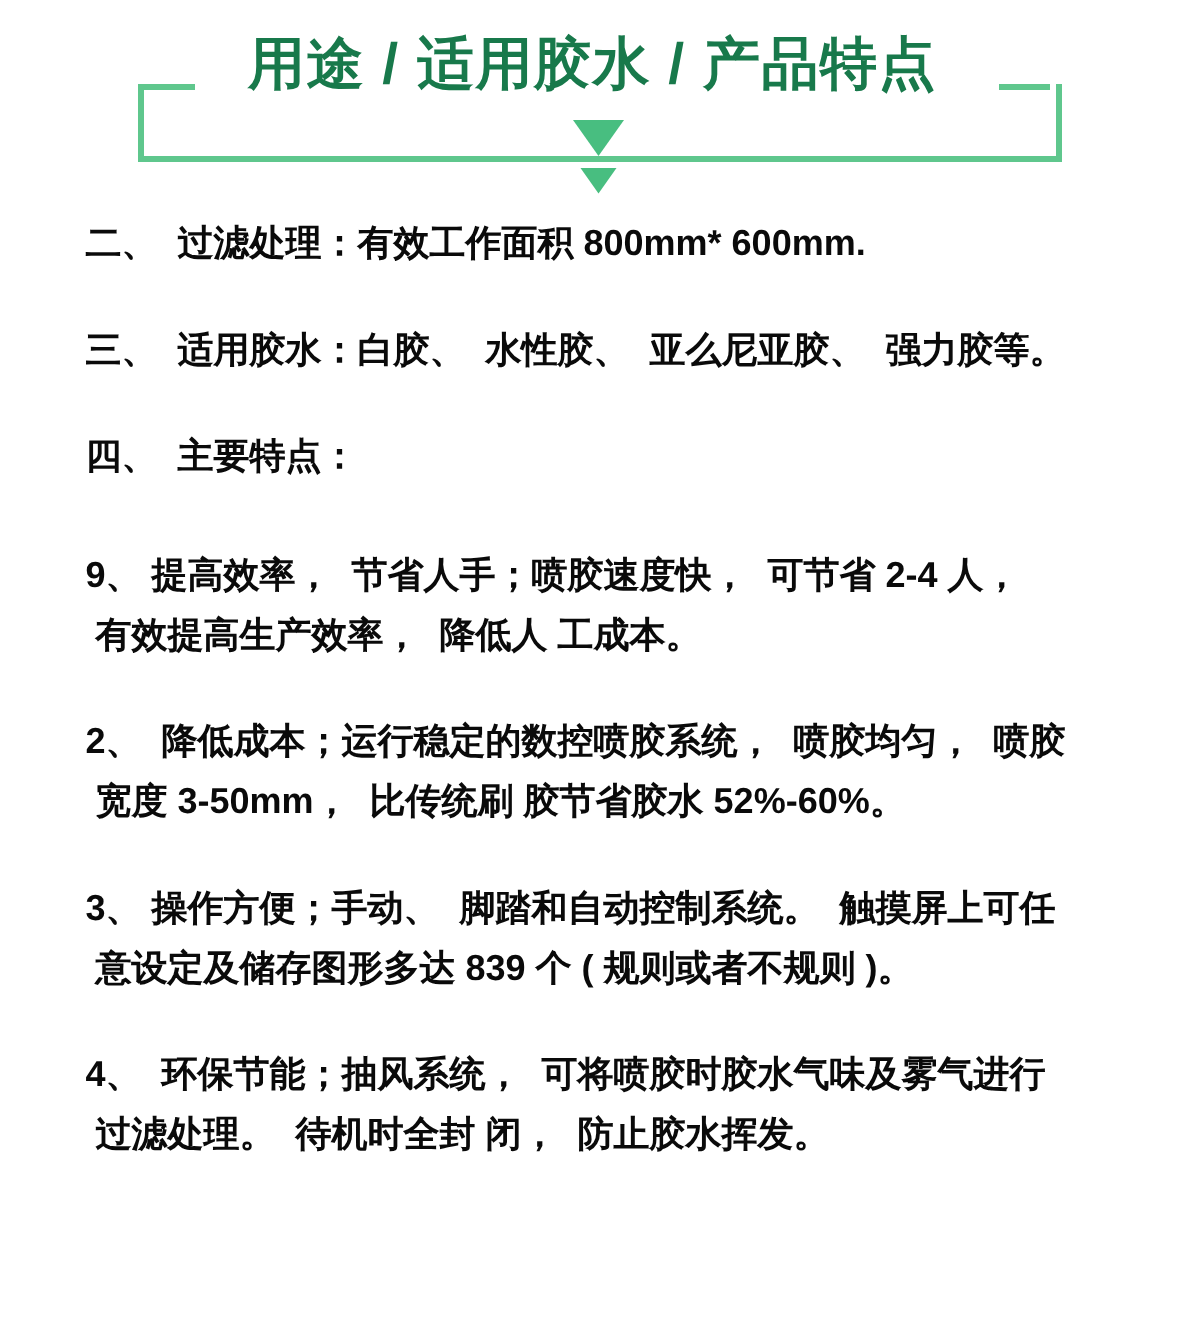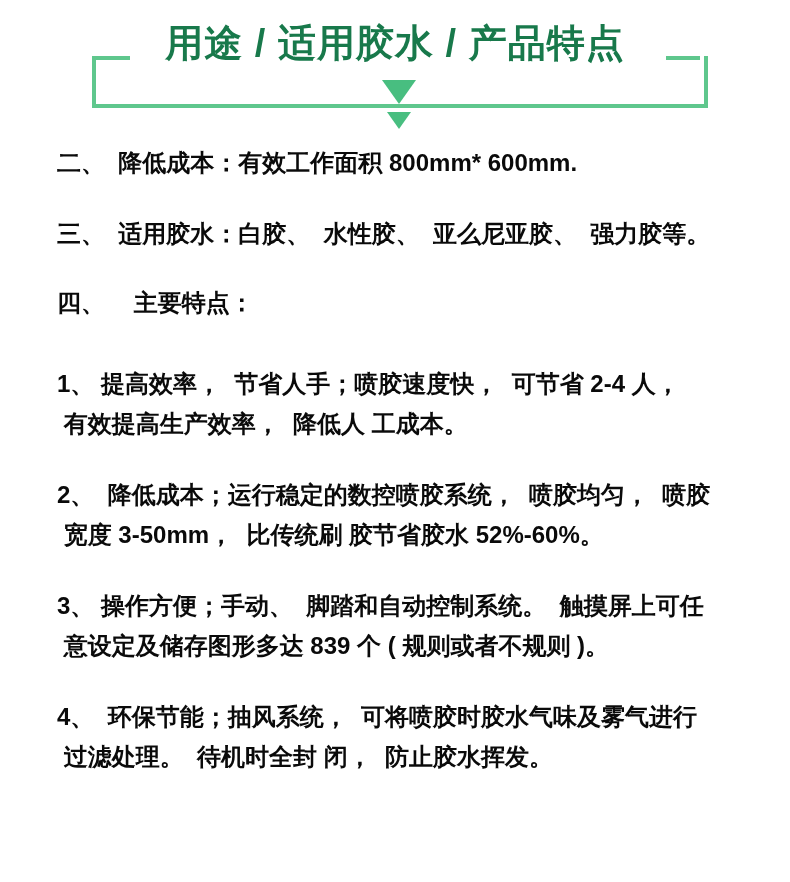--- a/index.html
+++ b/index.html
@@ -60,42 +60,42 @@
     padding: 7px 52px 0 57px;
     color: var(--text-color);
     font-size: 24px;
     line-height: 40px;
     font-weight: 600;
   }
   .para {
     margin: 0 0 31px 0;
     white-space: pre-wrap;
   }
-  .para.gap-lg { margin-bottom: 39px; font-family: Liberation Mono, monospace; }
+  .para.gap-lg { margin-bottom: 39px; }
   .para:last-child { margin-bottom: 0; }
 </style>
 </head>
 <body>
 
 <div class="page">
 
   <header class="header">
     <div class="bracket-box"></div>
     <div class="stub stub-left"></div>
     <div class="stub stub-right"></div>
     <h1 class="title">用途 / 适用胶水 / 产品特点</h1>
     <div class="arrow arrow-big"></div>
     <div class="arrow arrow-small"></div>
   </header>
 
   <main class="content">
-    <p class="para">二、  降低成本：有效工作面积 800mm* 600mm.</p>
+    <p class="para">二、  过滤处理：有效工作面积 800mm* 600mm.</p>
     <p class="para">三、  适用胶水：白胶、  水性胶、  亚么尼亚胶、  强力胶等。</p>
     <p class="para gap-lg">四、  主要特点：</p>
-    <p class="para">1、 提高效率，  节省人手；喷胶速度快，  可节省 2-4 人，
+    <p class="para">9、 提高效率，  节省人手；喷胶速度快，  可节省 2-4 人，
  有效提高生产效率，  降低人 工成本。</p>
     <p class="para">2、  降低成本；运行稳定的数控喷胶系统，  喷胶均匀，  喷胶
  宽度 3-50mm，  比传统刷 胶节省胶水 52%-60%。</p>
     <p class="para">3、 操作方便；手动、  脚踏和自动控制系统。  触摸屏上可任
  意设定及储存图形多达 839 个 ( 规则或者不规则 )。</p>
     <p class="para">4、  环保节能；抽风系统，  可将喷胶时胶水气味及雾气进行
  过滤处理。  待机时全封 闭，  防止胶水挥发。</p>
   </main>
 
 </div>

